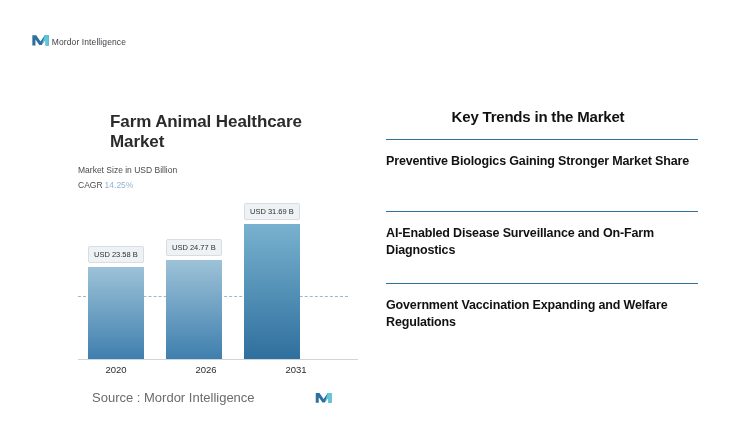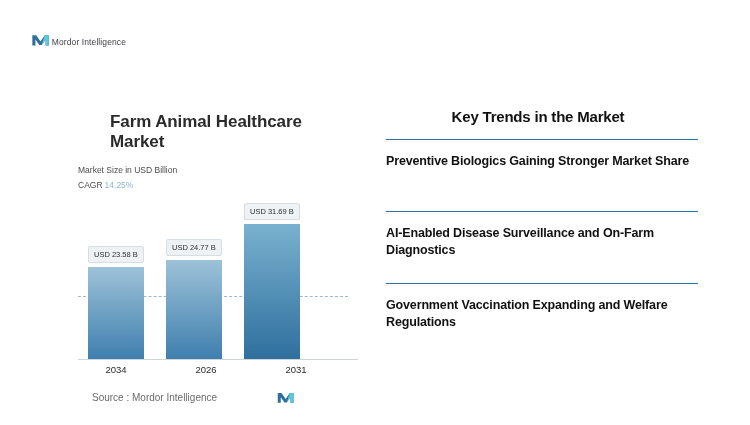--- a/index.html
+++ b/index.html
@@ -160,21 +160,21 @@
   }
   .source-row {
     position: absolute;
     left: 14px;
     top: 278px;
     width: 266px;
     display: flex;
     align-items: center;
   }
   .source-text {
-    font-size: 10px;
+    font-size: 13px;
     color: #6b6b6b;
   }
   .source-logo {
     margin-left: 58px;
     width: 22px;
     height: 15px;
   }
 
   
   .trends {
@@ -243,21 +243,21 @@
         <div class="bar-col">
           <div class="bar-label">USD 31.69 B</div>
           <div class="bar tall" style="height:135px"></div>
         </div>
 
       </div>
     </div>
 
     <div class="axis"></div>
     <div class="xlabels">
-      <div class="xlabel">2034</div>
+      <div class="xlabel">2020</div>
       <div class="xlabel">2026</div>
       <div class="xlabel">2031</div>
     </div>
 
     <div class="source-row">
       <div class="source-text">Source :  Mordor Intelligence</div>
       <svg class="source-logo" viewBox="0 0 56 40">
         <path d="M6 34 L6 8 L16 8 L27 24 L38 8 L48 8 L48 34 L40 34 L40 19 L30 33 L24 33 L14 19 L14 34 Z" fill="#2f6f9e"></path>
         <path d="M30 33 L40 19 L40 34 L48 34 L48 8 L38 8 Z" fill="#5cc8d8"></path>
       </svg>

